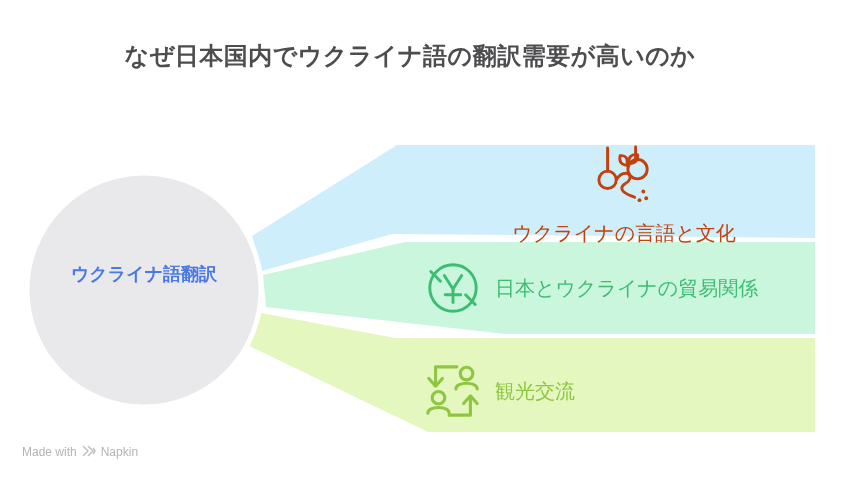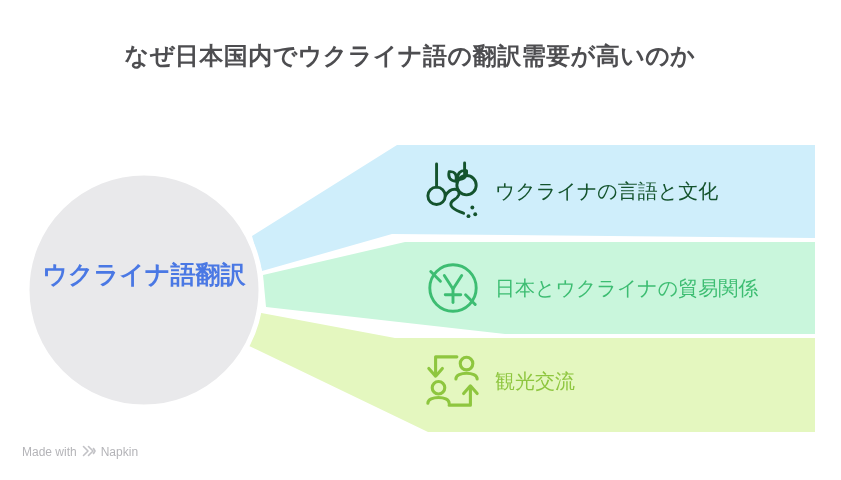--- a/index.html
+++ b/index.html
@@ -15,31 +15,31 @@
     margin:0;text-align:center;
     font-size:24px;font-weight:700;color:#4d4d50;
     letter-spacing:0.5px;
   }
   .diagram-bg{
     position:absolute;top:0;left:0;width:841px;height:480px;
   }
   .center-label{
     position:absolute;left:24px;top:261px;width:240px;
     text-align:center;
-    font-size:25px;font-weight:700;line-height:27px;
+    font-size:18px;font-weight:700;line-height:27px;
   }
   .branch-row{
     position:absolute;left:424px;width:400px;
     display:flex;align-items:center;gap:13px;
   }
   .branch-row .icon{flex:0 0 auto;display:block;}
   .branch-label{font-size:20px;font-weight:400;white-space:nowrap;}
   .row-1{top:145px;height:93px;}
   .row-2{top:242px;height:92px;}
-  .row-3{top:332px;height:98px;}
+  .row-3{top:342px;height:98px;}
   .footer{
     position:absolute;left:22px;top:445px;
     display:flex;align-items:flex-start;gap:5px;
     color:#b4b4b8;font-size:12px;
   }
   .footer svg{display:block;}
 </style>
 </head>
 <body>
 
@@ -51,21 +51,21 @@
     <polygon points="252,236 397,145 815,145 815,238 392,234 262,271" fill="#cfeefb"></polygon>
     <polygon points="263,275 405,242 815,242 815,334 505,334 266,307" fill="#c9f6dc"></polygon>
     <polygon points="256,312 395,338 815,338 815,432 428,432 247,345" fill="#e4f7bf"></polygon>
     <circle cx="144" cy="290" r="117" stroke="#ffffff" stroke-width="5" fill="#e9e9eb"></circle>
   </svg>
 
   <div class="center-label" style="color: rgb(74, 120, 228);">
     <div>ウクライナ語翻訳</div>
   </div>
 
-  <div class="branch-row row-1" style="color: #14532d;">
+  <div class="branch-row row-1" style="color: #c2410c; flex-direction: column;">
     <svg class="icon" width="58" height="62" viewBox="0 0 60 64" fill="none" stroke="currentColor" stroke-width="3" stroke-linecap="round" stroke-linejoin="round" aria-hidden="true">
       <path d="M13,3 V27"></path>
       <circle cx="13" cy="36" r="9"></circle>
       <path d="M42,2 V15"></path>
       <circle cx="44" cy="25" r="10"></circle>
       <path d="M33,21 q-9,-1 -7,-10 q9,-1 7,10"></path>
       <path d="M35,19 q-1,-10 9,-9 q1,9 -9,9"></path>
       <path d="M22,36 c6,-10 16,-8 14,-1 c-2,6 -10,5 -8,11 c2,5 9,6 13,8"></path>
       <g fill="currentColor" stroke="none">
         <circle cx="46" cy="57" r="2"></circle>

